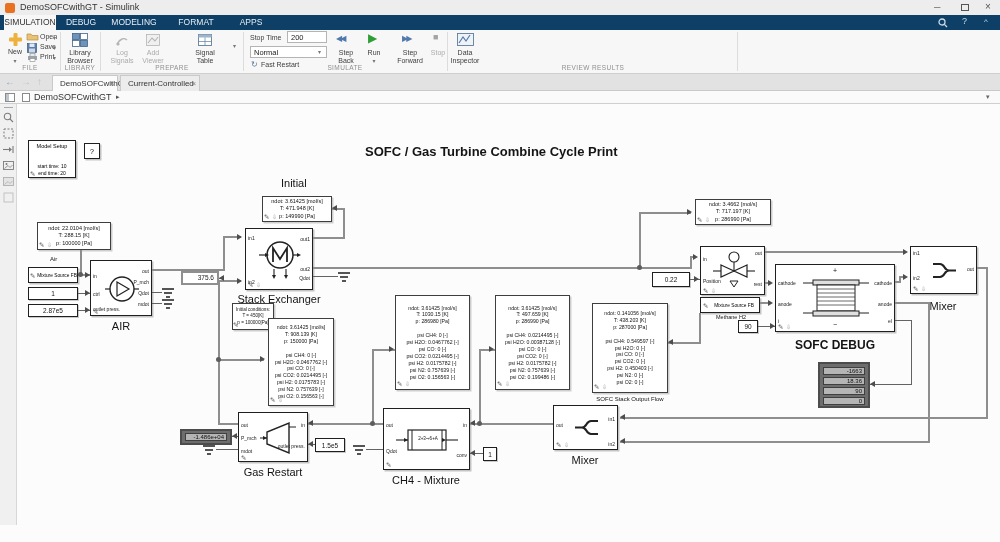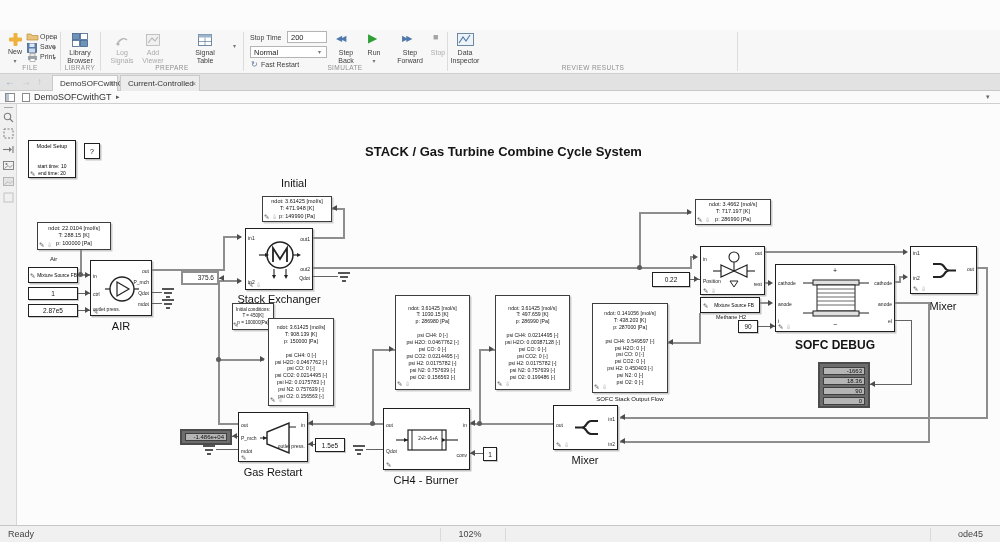--- a/index.html
+++ b/index.html
@@ -60,21 +60,41 @@
   .dark{background:#6d6d6d;border:2px solid #4c4c4c;}
   .darkrow{left:3px;height:8px;background:#b5b5b5;border:1px solid #3f3f3f;font-size:6px;color:#101010;text-align:right;padding-right:2px;line-height:6px;}
   .const{background:#fff;border:1px solid #1f1f1f;box-shadow:1px 1px 0 rgba(0,0,0,.2);font-size:6.5px;color:#141414;text-align:center;display:flex;align-items:center;justify-content:center;}
   svg{overflow:visible;}
 </style>
 </head>
 <body>
 
 <div id="app">
 
-
+  <div class="titlebar">
+    <span class="appicon"></span>
+    <span class="ttxt">DemoSOFCwithGT - Simulink</span>
+    <span class="wbtn" style="left:934px;">─</span>
+    <span class="maxbox" style="left:961px;"></span>
+    <span class="wbtn" style="left:985px;font-size:10px;top:1px;">×</span>
+  </div>
+
+  <div class="ribbonrow">
+    <span class="rtab act" style="left:4px;width:52px;">SIMULATION</span>
+    <span class="rtab" style="left:62px;width:38px;">DEBUG</span>
+    <span class="rtab" style="left:108px;width:52px;">MODELING</span>
+    <span class="rtab" style="left:172px;width:48px;">FORMAT</span>
+    <span class="rtab" style="left:232px;width:38px;">APPS</span>
+    <svg style="left:938px;top:3px;" width="10" height="10" viewBox="0 0 10 10">
+      <circle cx="4" cy="4" r="3" fill="none" stroke="#cfdce8" stroke-width="1.3"></circle>
+        <line x1="6.4" y1="6.4" x2="9" y2="9" stroke="#cfdce8" stroke-width="1.3"></line>
+    </svg>
+    <span style="left:962px;top:1px;font-size:9px;color:#cfdce8;">?</span>
+    <span style="left:984px;top:2px;font-size:8px;color:#cfdce8;">^</span>
+  </div>
 
   <div class="toolstrip">
 
     <svg style="left:8px;top:2px;" width="15" height="15" viewBox="0 0 15 15">
       <rect x="5.5" y="1" width="4" height="13" rx="1" fill="#edb13c"></rect>
         <rect x="1" y="5.5" width="13" height="4" rx="1" fill="#edb13c"></rect>
     </svg>
     <span class="tslbl cx" style="left:15px;top:18px;">New</span>
     <span class="ddv cx" style="left:15px;top:27px;">▾</span>
     <svg style="left:27px;top:3px;" width="11" height="8" viewBox="0 0 11 8">
@@ -211,21 +231,21 @@
         <rect x="0.5" y="1.5" width="10" height="8" fill="#e4e4e4" stroke="#b0b0b0" stroke-width="0.9"></rect>
         <path d="M1.5 8.5 L5 5.5 L7 7.5 L9.5 5" fill="none" stroke="#b0b0b0" stroke-width="0.8"></path>
       </svg>
     <svg style="left:3px;top:88px;" width="11" height="11" viewBox="0 0 11 11">
         <rect x="1" y="1" width="9" height="9" fill="none" stroke="#c2c2c2" stroke-width="1"></rect>
       </svg>
   </div>
 
   <div class="canvas"></div>
 
-  <span class="lbl" style="left:365px;top:144px;font-size:13px;font-weight:bold;">STACK / Gas Turbine Combine Cycle System</span>
+  <span class="lbl" style="left:365px;top:144px;font-size:13px;font-weight:bold;">SOFC / Gas Turbine Combine Cycle Print</span>
 
   <div class="blk" style="left:28px;top:140px;width:48px;height:38px;font-size:5.5px;text-align:center;">
     <span style="left:0;top:2px;width:46px;font-size:5.5px;">Model Setup</span>
     <span style="left:0;top:22px;width:46px;font-size:5px;">start time: 10</span>
     <span style="left:0;top:29px;width:46px;font-size:5px;">end time: 20</span>
     <span class="pb" style="left:1px;top:29px;">✎</span>
   </div>
   <div class="blk" style="left:84px;top:143px;width:16px;height:16px;display:flex;align-items:center;justify-content:center;font-size:7px;">
       <span style="position:static;">?</span>
     </div>
@@ -468,21 +488,21 @@
         <path d="M8 11 L12 13 L8 15 z" fill="#222"></path>
       <rect x="12" y="3" width="38" height="20" fill="none" stroke="#222" stroke-width="1.2"></rect>
       <line x1="16" y1="3" x2="16" y2="23" stroke="#222" stroke-width="1"></line>
       <line x1="46" y1="3" x2="46" y2="23" stroke="#222" stroke-width="1"></line>
       <line x1="50" y1="13" x2="62" y2="13" stroke="#222" stroke-width="1.1"></line>
         <path d="M46 11 L50 13 L46 15 z" fill="#222"></path>
     </svg>
     <span style="left:30px;top:27px;width:28px;font-size:4.5px;text-align:center;color:#111;">2+3⇒6+A</span>
     <span class="pb" style="left:2px;top:52px;">✎</span>
   </div>
-  <span class="lbl cx" style="left:426px;top:474px;">CH4 - Burner</span>
+  <span class="lbl cx" style="left:426px;top:474px;">CH4 - Mixture</span>
   <div class="const" style="left:483px;top:447px;width:14px;height:14px;">1</div>
 
   <div class="blk" style="left:553px;top:405px;width:65px;height:45px;">
     <span class="port" style="left:2px;top:16px;">out</span>
     <span class="port" style="right:2px;top:10px;text-align:right;">in1</span>
     <span class="port" style="right:2px;top:35px;text-align:right;">in2</span>
     <svg style="left:19px;top:10px;" width="27" height="23" viewBox="0 0 27 23">
       <path d="M25 5 h-7 M25 18 h-7 M18 5 c-5 0 -4 6.5 -9 6.5 M18 18 c-5 0 -4 -6.5 -9 -6.5 M9 11.5 h-7" fill="none" stroke="#222" stroke-width="2.2"></path>
     </svg>
     <span class="pb" style="left:2px;top:35px;">✎</span>
@@ -598,22 +618,14 @@
       <i style="left:0;top:0;width:12px;"></i>
       <i style="left:2px;top:4px;width:8px;"></i>
       <i style="left:4px;top:8px;width:4px;"></i>
     </div>
   <div class="gnd" style="left:353px;top:445px;width:12px;height:10px;">
       <i style="left:0;top:0;width:12px;"></i>
       <i style="left:2px;top:4px;width:8px;"></i>
       <i style="left:4px;top:8px;width:4px;"></i>
     </div>
 
-  <div class="statusbar">
-    <span style="left:8px;top:3px;">Ready</span>
-    <span class="ssep" style="left:440px;"></span>
-    <span class="cx" style="left:470px;top:3px;">102%</span>
-    <span class="ssep" style="left:505px;"></span>
-    <span class="ssep" style="left:930px;"></span>
-    <span style="left:958px;top:3px;">ode45</span>
-  </div>
 
 </div>
 
 </body></html>

